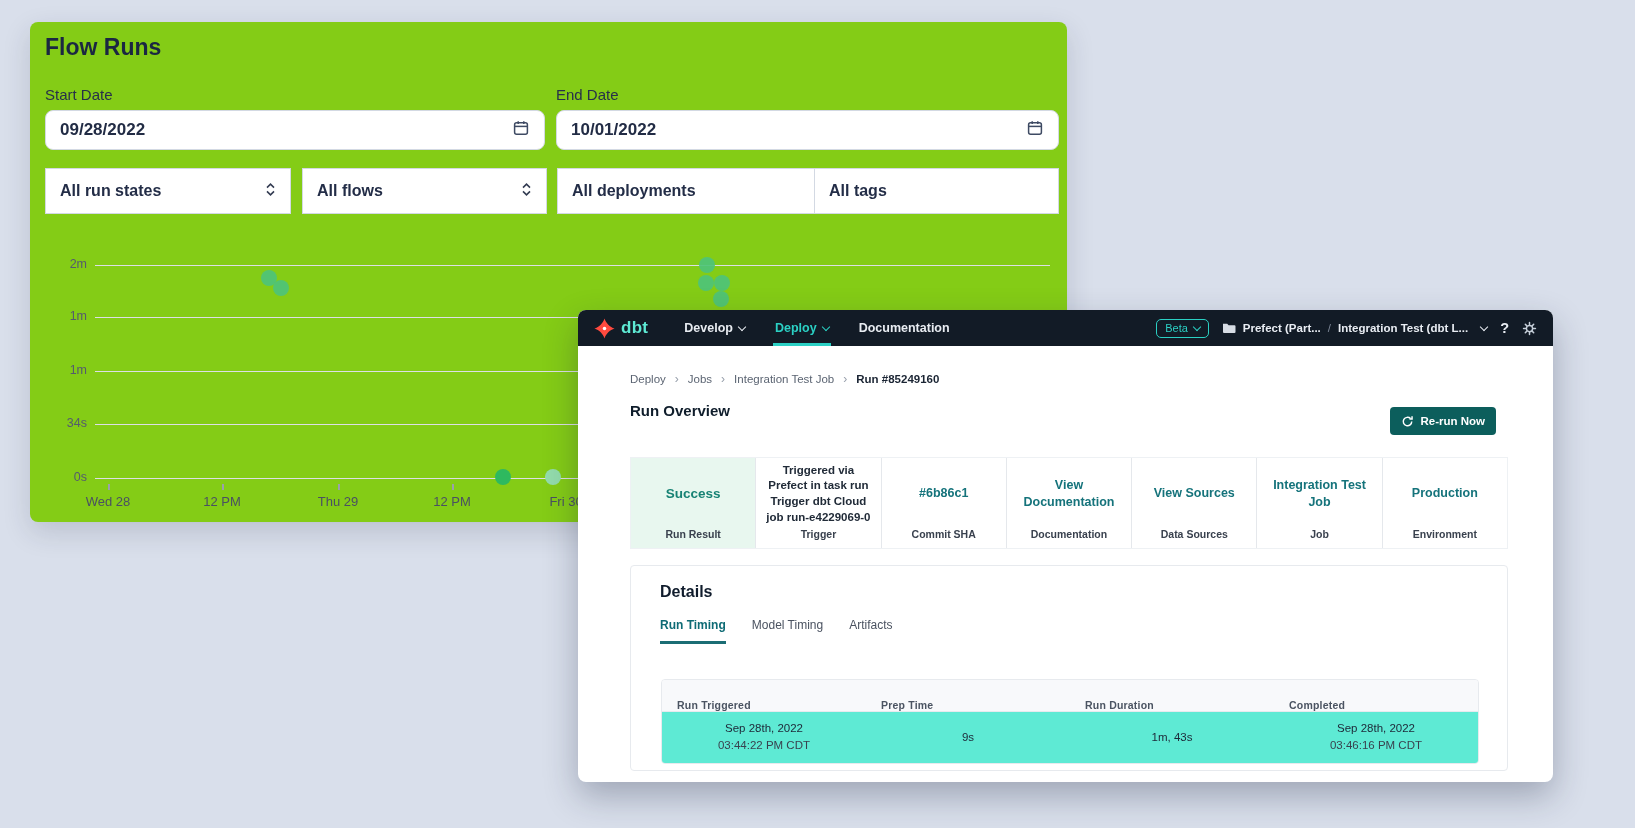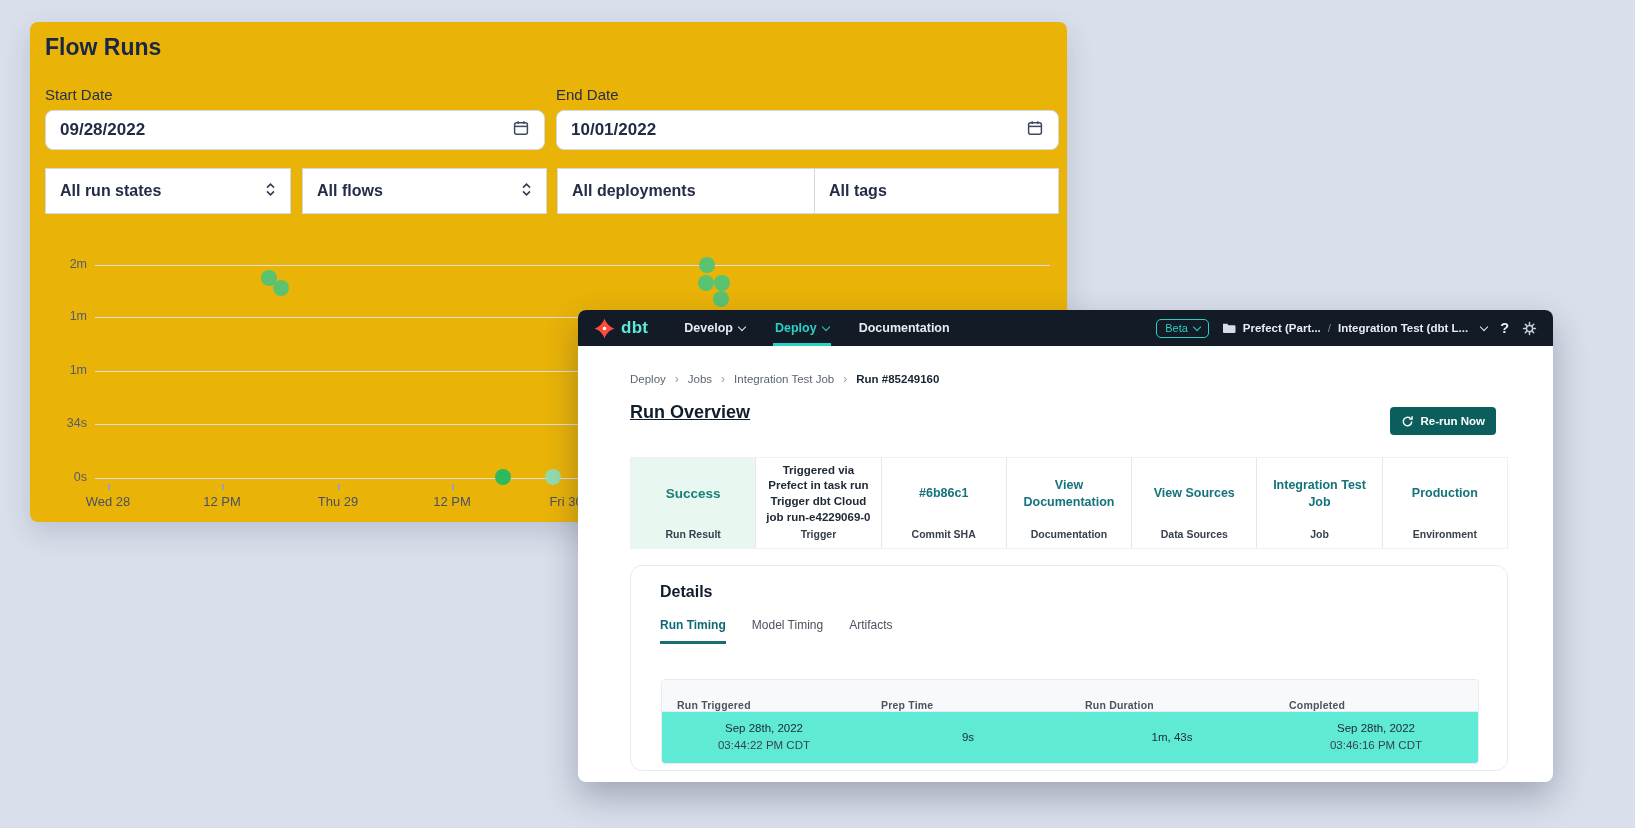--- a/index.html
+++ b/index.html
@@ -6,21 +6,21 @@
   html,body { width:1635px; height:828px; }
   body {
     position:relative; overflow:hidden;
     background:#d9dfeb;
     font-family:"Liberation Sans", sans-serif;
     color:#1b2742;
   }
   
   .win-fr {
     position:absolute; left:30px; top:22px; width:1037px; height:500px;
-    background:#eab308; border-radius:8px;
+    background:#84cc16; border-radius:8px;
     box-shadow:0 10px 28px rgba(28,39,64,.16);
   }
   .fr-title { position:absolute; left:15px; top:12px; font-size:23px; font-weight:800; color:#1b2742; }
   .fr-field-label { position:absolute; font-size:15px; color:#27304a; }
   .fr-label-start { left:15px; top:64px; }
   .fr-label-end { left:526px; top:64px; }
   .date-field {
     position:absolute; top:88px; height:40px; background:#fff;
     border:1px solid #d3d9e3; border-radius:8px;
     display:flex; align-items:center; justify-content:space-between;
@@ -76,21 +76,21 @@
   }
   .proj-crumb { display:flex; align-items:center; gap:7px; color:#e9edf3; font-size:11.5px; font-weight:700; cursor:pointer; white-space:nowrap; }
   .proj-sep { color:#7e8897; font-weight:400; }
   .nav-help { color:#e9edf3; font-size:14.5px; font-weight:800; cursor:pointer; }
   .nav-gear { display:flex; cursor:pointer; }
   
   .crumbs { position:absolute; left:52px; top:62px; display:flex; align-items:center; gap:9px; font-size:11.5px; color:#5b6472; }
   .crumb { cursor:pointer; }
   .crumb-sep { color:#98a0ac; font-size:12px; }
   .crumb-current { font-weight:700; color:#1a2433; }
-  .dbt-title { position:absolute; left:52px; top:92px; font-size:18px; font-weight:800; color:#0f1d2b;text-decoration:underline; }
+  .dbt-title { position:absolute; left:52px; top:92px; font-size:15px; font-weight:800; color:#0f1d2b; }
   .rerun-btn {
     position:absolute; right:57px; top:97px; height:28px; padding:0 11px;
     background:#0c5e5c; color:#fff; border:none; border-radius:4px;
     font-family:inherit; font-size:11.5px; font-weight:700;
     display:flex; align-items:center; gap:6px; cursor:pointer;
   }
   .status-strip {
     position:absolute; left:52px; top:147px; width:878px; height:92px;
     display:flex; border:1px solid #eef1f4;
   }
@@ -102,21 +102,21 @@
   .scard.success { background:#e8f7ef; }
   .scard-value { text-align:center; font-size:12.5px; font-weight:700; line-height:1.4; color:#15737b; }
   .scard.success .scard-value { color:#178274; font-size:13.5px; }
   .scard.plain .scard-value { color:#212b38; font-size:11.5px; line-height:1.35; }
   .scard-label {
     position:absolute; bottom:8px; left:0; right:0; text-align:center;
     font-size:10.5px; font-weight:600; color:#39414e;
   }
   .details-card {
     position:absolute; left:52px; top:255px; width:878px; height:206px;
-    border:1px solid #e7eaee; border-radius:12px; background:#fff;
+    border:1px solid #e7eaee; border-radius:4px; background:#fff;
   }
   .details-title { position:absolute; left:29px; top:17px; font-size:16px; font-weight:800; color:#101c2c; }
   .tabs { position:absolute; left:29px; top:52px; display:flex; gap:26px; }
   .tab { font-size:12px; color:#4a5260; padding-bottom:9px; cursor:pointer; }
   .tab.active { color:#0e6b75; font-weight:700; border-bottom:3px solid #1b6d74; }
   .rt-table {
     position:absolute; left:30px; top:113px; width:818px;
     border:1px solid #e7eaee; border-radius:4px; overflow:hidden;
   }
   .rt-head { display:flex; height:32px; background:#f8f9fb; border-bottom:1px solid #e7eaee; align-items:flex-end; }

